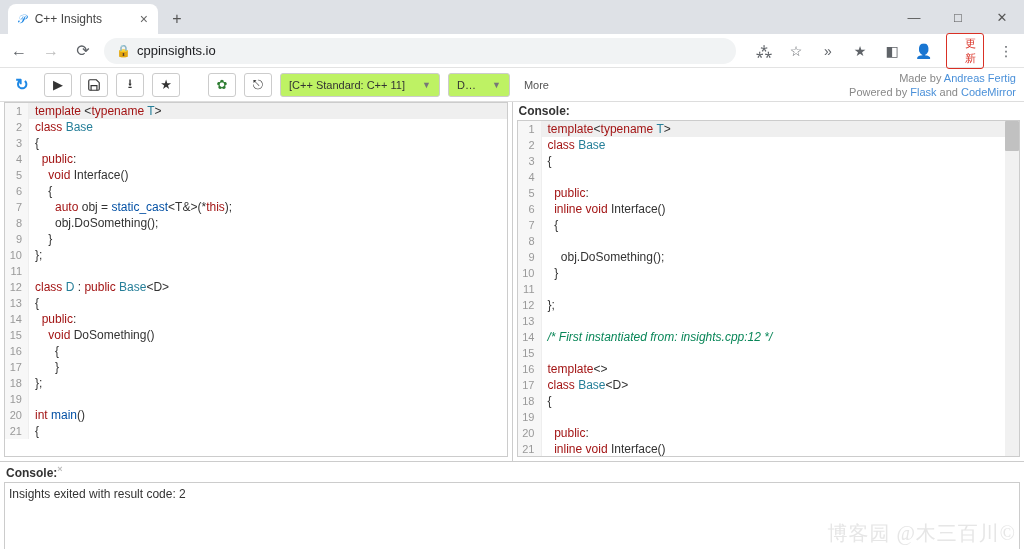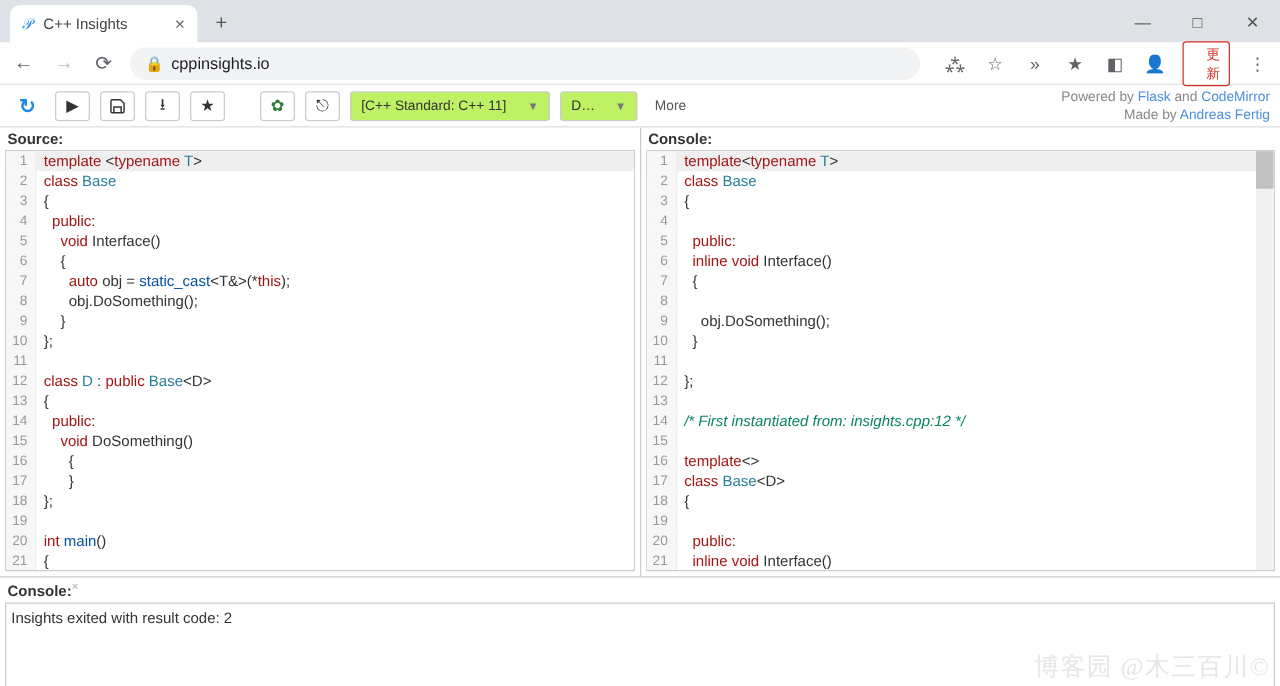--- a/index.html
+++ b/index.html
@@ -108,28 +108,27 @@
   <div class="sel wide">
     <span>[C++ Standard: C++ 11]</span>
     <span class="caret">▼</span>
   </div>
   <div class="sel">
     <span>D…</span>
     <span class="caret">▼</span>
   </div>
   <span class="more">More</span>
   <div class="credits">
+    <div><span>Made by </span><a>Andreas Fertig</a></div>
     <div><span>Powered by </span><a>Flask</a><span> and </span><a>CodeMirror</a></div>
-    <div><span>Made by </span><a>Andreas Fertig</a></div>
   </div>
 </div>
 
 <div class="panels">
   <div class="panel">
-    <div class="panel-head">Source:</div>
     <div class="cm">
       <div class="lines" id="src-lines">
           <div class="line hl"><span class="ln">1</span><span class="code"><span class="kw">template</span> &lt;<span class="kw">typename</span> <span class="ty">T</span>&gt;</span></div>
           <div class="line"><span class="ln">2</span><span class="code"><span class="kw">class</span> <span class="ty">Base</span></span></div>
           <div class="line"><span class="ln">3</span><span class="code">{</span></div>
           <div class="line"><span class="ln">4</span><span class="code">  <span class="kw">public</span>:</span></div>
           <div class="line"><span class="ln">5</span><span class="code">    <span class="kw">void</span> Interface()</span></div>
           <div class="line"><span class="ln">6</span><span class="code">    {</span></div>
           <div class="line"><span class="ln">7</span><span class="code">      <span class="kw">auto</span> obj = <span class="id">static_cast</span>&lt;T&amp;&gt;(*<span class="kw">this</span>);</span></div>
           <div class="line"><span class="ln">8</span><span class="code">      obj.DoSomething();</span></div>

